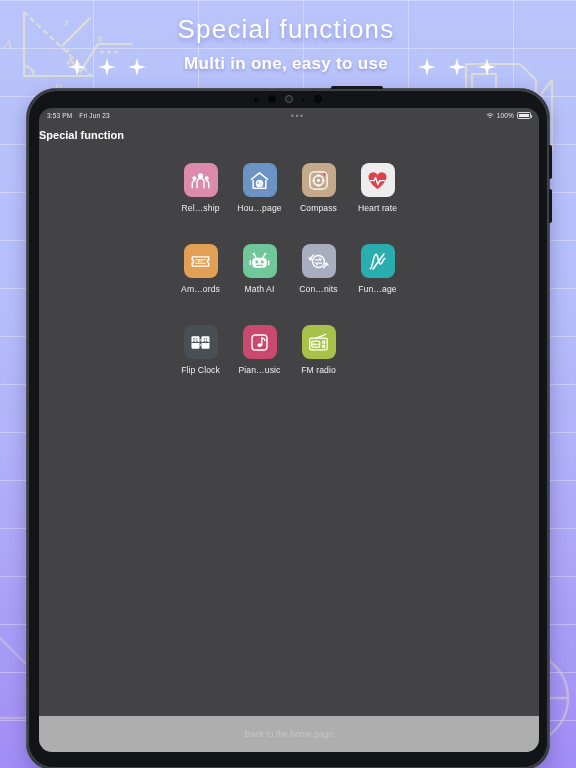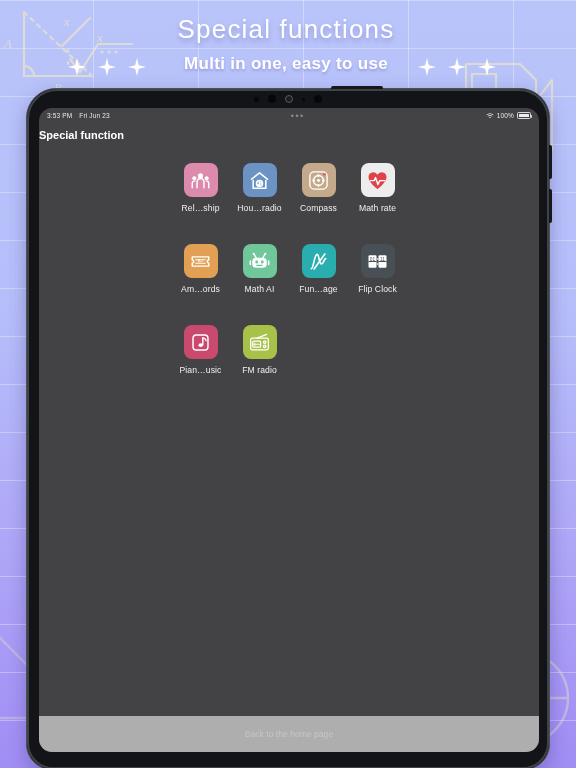--- a/index.html
+++ b/index.html
@@ -306,21 +306,21 @@
 
         <div class="app-cell">
           <div class="app-icon" style="background:#6b93c4">
             <svg viewBox="0 0 24 24" fill="none" stroke="#fff" stroke-width="1.6" stroke-linejoin="round">
               <path d="M3.2 11 L12 4 L20.8 11"></path>
               <path d="M5.4 11.6 V20 H18.6 V11.6"></path>
               <circle cx="12" cy="15" r="3.1"></circle>
               <path d="M12 12.6 V17.4 M10.9 13.8 h2 a1 1 0 0 1 0 2 h-1.8 a1 1 0 0 0 0 2 h2" stroke-width="1.15"></path>
             </svg>
           </div>
-          <div class="app-label">Hou…radio</div>
+          <div class="app-label">Hou…page</div>
         </div>
 
         <div class="app-cell">
           <div class="app-icon" style="background:#c4a98b">
             <svg viewBox="0 0 24 24" fill="none" stroke="#fff" stroke-width="1.4">
               <rect x="3" y="3" width="18" height="18" rx="4.5"></rect>
               <circle cx="12" cy="12" r="5.2"></circle>
               <path d="M12 5.6 V8.4 M12 15.6 V18.4 M5.6 12 H8.4 M15.6 12 H18.4"></path>
               <circle cx="12" cy="12" r="1.5" fill="#fff" stroke="none"></circle>
               <circle cx="18.2" cy="5.6" r="1.5" fill="#e0646a" stroke="none"></circle>
@@ -329,21 +329,21 @@
           <div class="app-label">Compass</div>
         </div>
 
         <div class="app-cell">
           <div class="app-icon" style="background:#ededed">
             <svg viewBox="0 0 24 24">
               <path d="M12 21 C12 21 2.6 14.4 2.6 8.4 A5 5 0 0 1 12 6.1 A5 5 0 0 1 21.4 8.4 C21.4 14.4 12 21 12 21 Z" fill="#e0424a"></path>
               <path d="M4.6 12.1 H8.4 L10 9 L12.4 16.2 L14.4 12.1 H19.4" fill="none" stroke="#ffffff" stroke-width="1.5" stroke-linecap="round" stroke-linejoin="round"></path>
             </svg>
           </div>
-          <div class="app-label">Math rate</div>
+          <div class="app-label">Heart rate</div>
         </div>
 
         <div class="app-cell">
           <div class="app-icon" style="background:#e2a055">
             <svg viewBox="0 0 24 24" fill="none" stroke="#fff" stroke-width="1.5" stroke-linejoin="round">
               <path d="M3.4 7.2 h17.2 v3.2 a1.6 1.6 0 0 0 0 3.2 v3.2 H3.4 v-3.2 a1.6 1.6 0 0 0 0-3.2 Z"></path>
               <path d="M6.6 10.2 h10.8 M6.6 13.8 h10.8" stroke-width="1.2"></path>
               <text x="12" y="12.7" font-family="'Liberation Sans', sans-serif" font-size="4.6" fill="#fff" stroke="none" text-anchor="middle">A+</text>
             </svg>
           </div>
@@ -359,20 +359,33 @@
               <rect x="4.4" y="8.2" width="15.2" height="10.4" rx="4.2" fill="#fff" stroke="none"></rect>
               <ellipse cx="9.1" cy="12.4" rx="1.5" ry="1.8" fill="#6fc79a" stroke="none"></ellipse>
               <ellipse cx="14.9" cy="12.4" rx="1.5" ry="1.8" fill="#6fc79a" stroke="none"></ellipse>
               <path d="M9.2 16.1 h5.6" stroke="#6fc79a" stroke-width="1.3"></path>
               <path d="M2.4 11.6 v3.6 M21.6 11.6 v3.6" stroke-width="1.6"></path>
             </svg>
           </div>
           <div class="app-label">Math AI</div>
         </div>
 
+        <div class="app-cell">
+          <div class="app-icon" style="background:#a8aec0">
+            <svg viewBox="0 0 24 24" fill="none" stroke="#fff" stroke-width="1.5" stroke-linecap="round" stroke-linejoin="round">
+              <circle cx="12" cy="12" r="6.2"></circle>
+              <path d="M8.6 10.4 h6.4 l-1.9 -1.9 M15.4 13.6 h-6.4 l1.9 1.9" stroke-width="1.3"></path>
+              <path d="M6.9 5.3 A8.6 8.6 0 0 0 3.3 10.1"></path>
+              <path d="M17.1 18.7 A8.6 8.6 0 0 0 20.7 13.9"></path>
+              <path d="M3.3 10.1 L2.2 8.1 M3.3 10.1 L5.5 9.6"></path>
+              <path d="M20.7 13.9 L21.8 15.9 M20.7 13.9 L18.5 14.4"></path>
+            </svg>
+          </div>
+          <div class="app-label">Con…nits</div>
+        </div>
 
         <div class="app-cell">
           <div class="app-icon" style="background:#2aadaf">
             <svg viewBox="0 0 24 24" fill="none" stroke="#fff" stroke-width="1.7" stroke-linecap="round">
               <path d="M4.4 19.6 C7 19.6 7.4 4.6 10.6 4.6 C13 4.6 12.2 14.6 15 14.6 C17.4 14.6 17.6 9 19.6 9"></path>
               <path d="M18.6 4.2 L7.4 19.8"></path>
             </svg>
           </div>
           <div class="app-label">Fun…age</div>
         </div>

